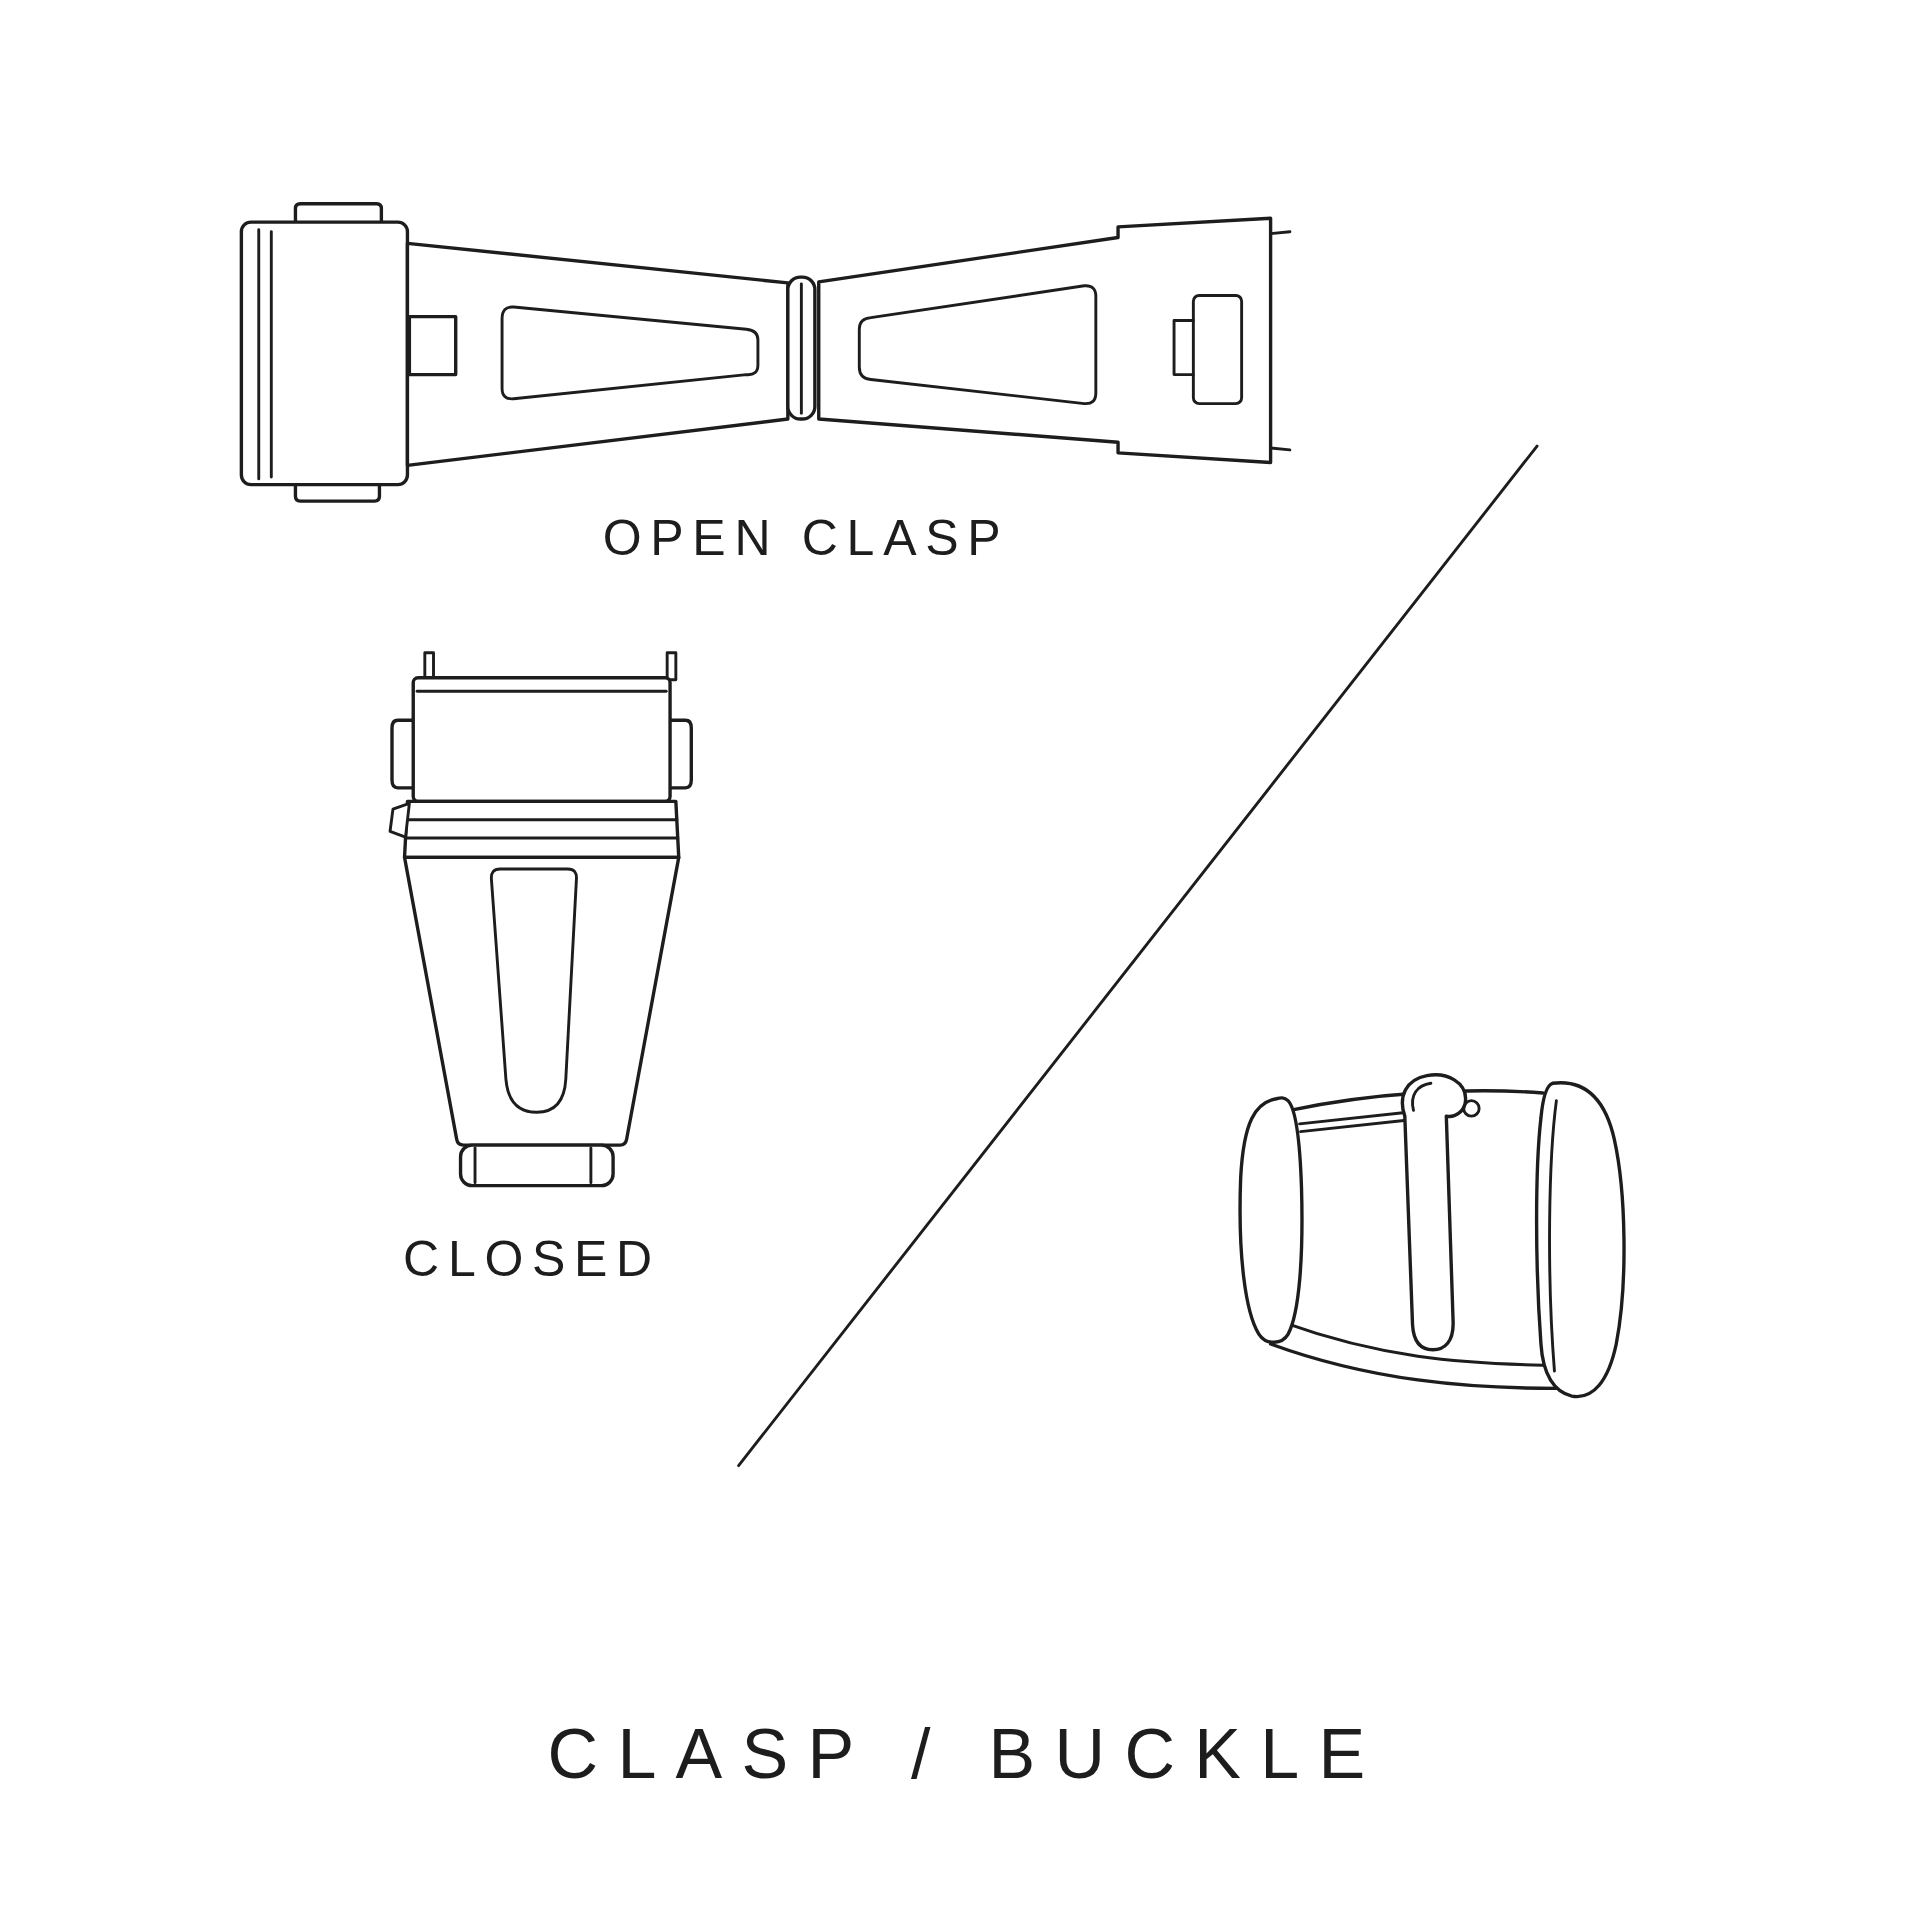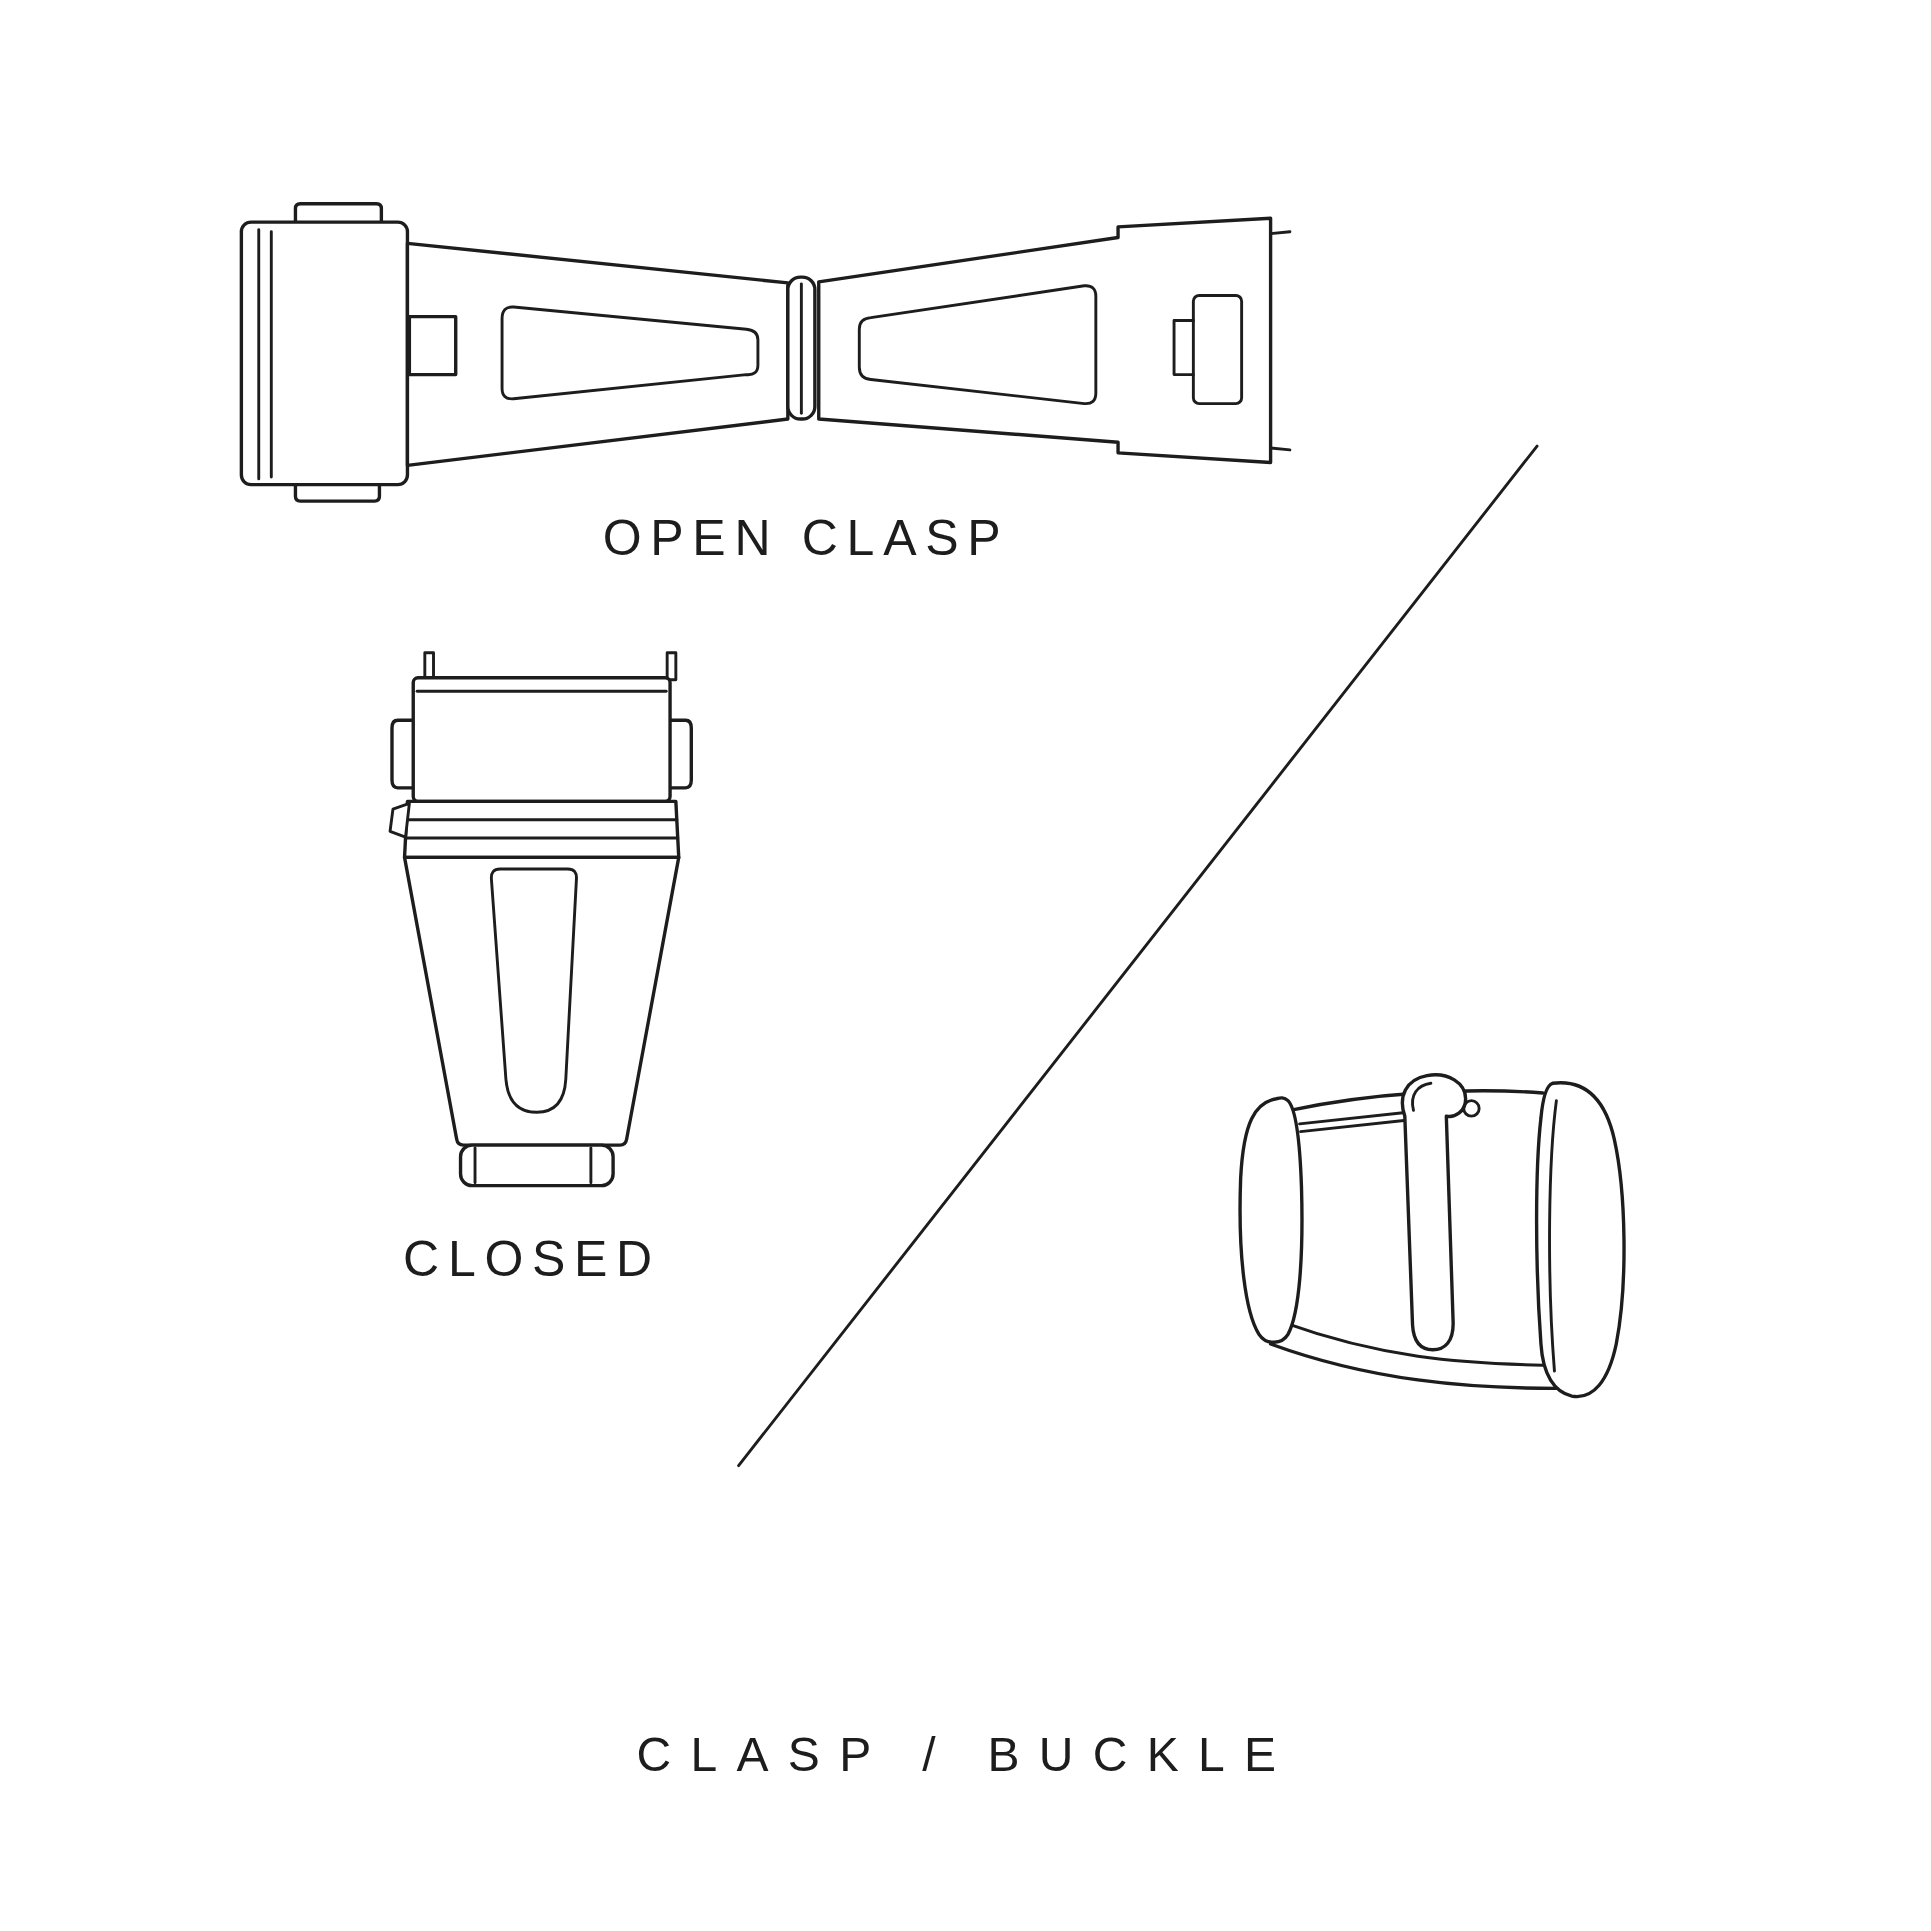--- a/index.html
+++ b/index.html
@@ -39,21 +39,21 @@
     transform: translate(-50%, -50%);
     font-size: 50px;
     letter-spacing: 8.7px;
     font-weight: 400;
     color: var(--ink, #1d1d1d);
     white-space: nowrap;
   }
   .title {
     position: absolute;
     transform: translate(-50%, -50%);
-    font-size: 48px;
+    font-size: 70px;
     letter-spacing: 19.3px;
     font-weight: 500;
     color: var(--ink, #1d1d1d);
     white-space: nowrap;
   }
 </style>
 </head>
 <body>
 
 <div class="canvas">

